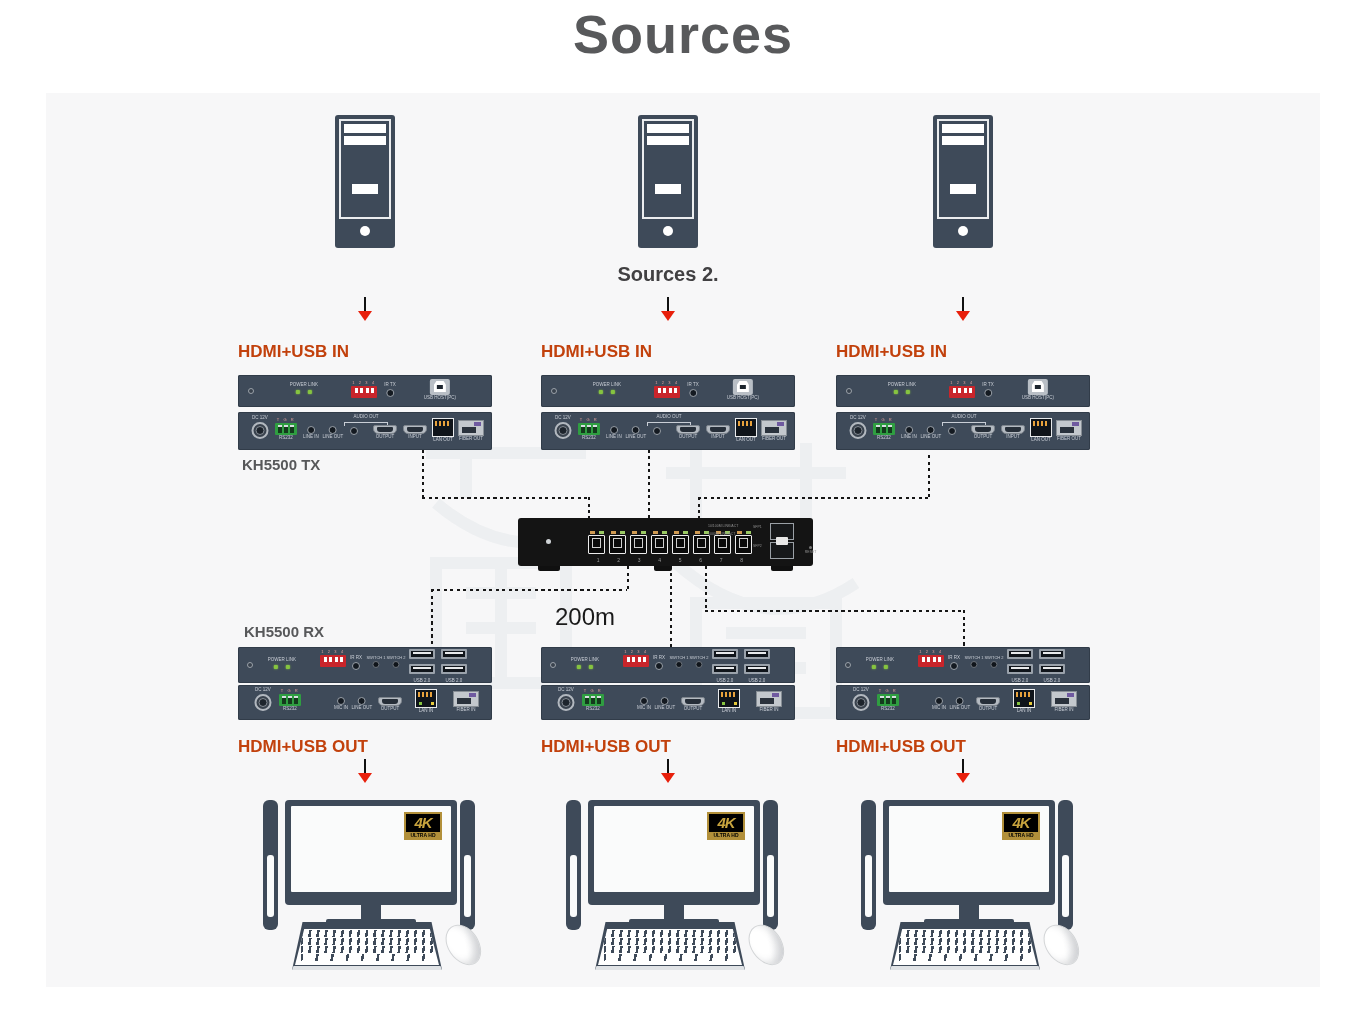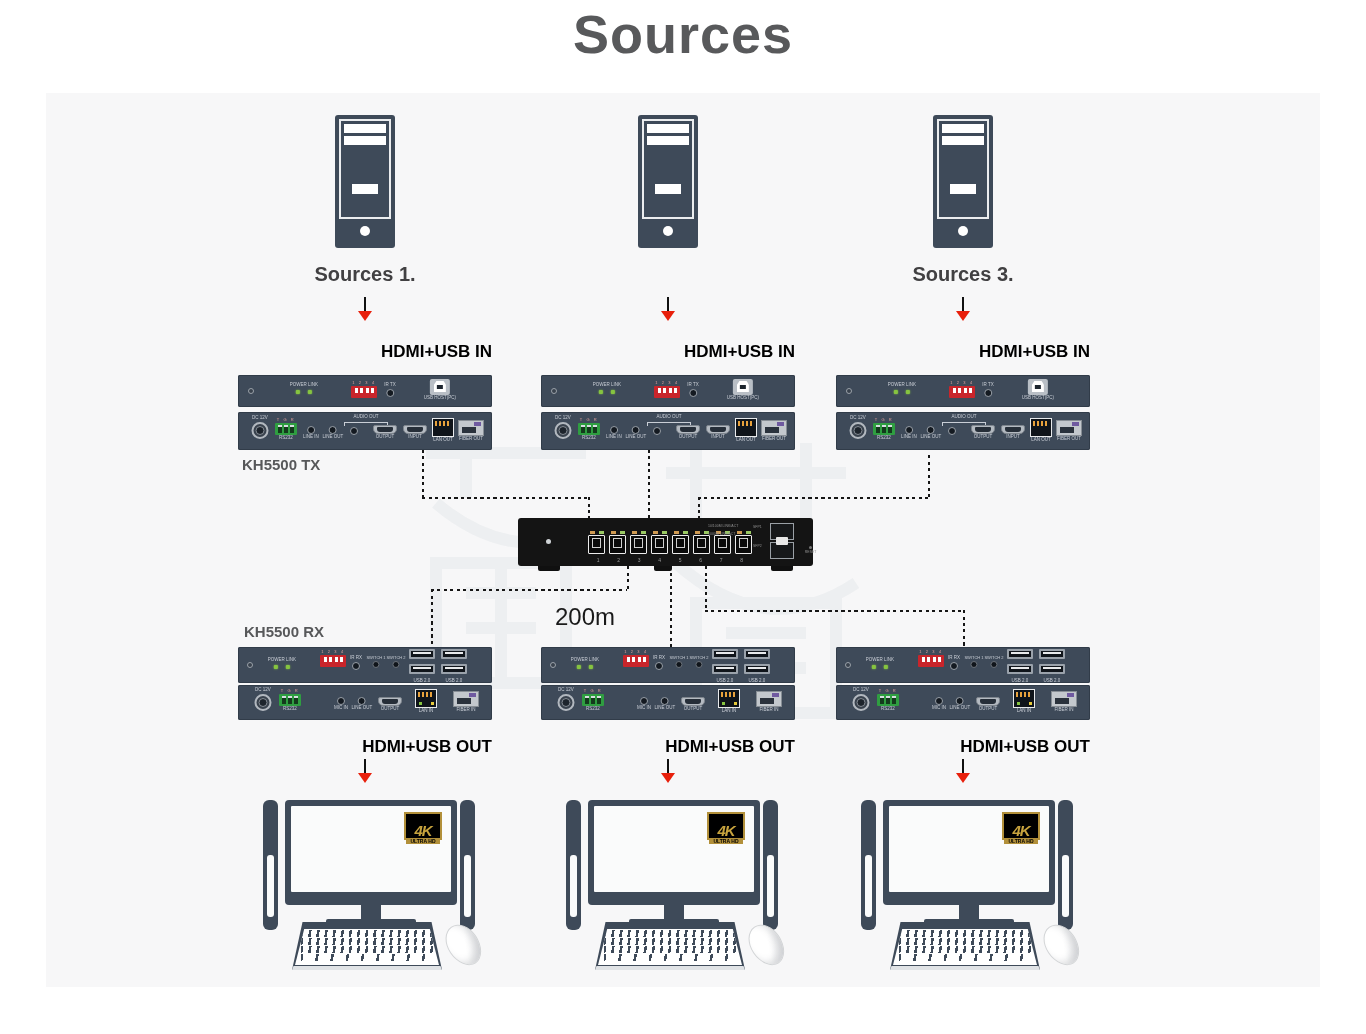--- a/index.html
+++ b/index.html
@@ -23,21 +23,21 @@
 
   
   .tower{left:97px;top:22px;width:60px;height:133px;background:#3e4a59;border-radius:3px;}
   .tower .case{position:absolute;left:4px;top:4px;width:48px;height:96px;border:2px solid #ebedef;}
   .tower .bay{position:absolute;left:3px;width:42px;height:9px;background:#fff;}
   .bay.b1{top:3px;} .bay.b2{top:15px;}
   .tower .drive{position:absolute;left:11px;top:63px;width:26px;height:10px;background:#fff;}
   .tower .pwr{position:absolute;left:50%;top:111px;width:10px;height:10px;margin-left:-5px;border-radius:50%;background:#fff;}
 
   .src{top:170px;width:100%;text-align:center;font-size:20px;font-weight:bold;color:#414042;}
-  .io{width:100%;text-align:right;font-size:17px;font-weight:bold;color:#000000;}
+  .io{width:100%;text-align:left;font-size:17px;font-weight:bold;color:#c2410c;}
   .io.in{top:249px;} .io.out{top:644px;}
   .model{font-size:15px;font-weight:bold;color:#57585a;white-space:nowrap;}
 
   
   .varrow{left:50%;transform:translateX(-50%);width:14px;}
   .varrow.a1{top:204px;} .varrow.a2{top:666px;}
   .varrow .stem{width:2px;height:14px;background:#111;margin:0 auto;}
   .varrow .head{width:0;height:0;border-left:7px solid transparent;border-right:7px solid transparent;border-top:10px solid #e8200c;}
 
   
@@ -113,21 +113,21 @@
   
   .mongrp{left:7px;top:707px;width:240px;height:172px;}
   .spk{position:absolute;top:0;width:15px;height:130px;background:#3e4a59;border-radius:6px;}
   .spk::before{content:"";position:absolute;left:4px;right:4px;top:55px;height:62px;background:#fafbfb;border-radius:3px;}
   .lspk{left:18px;} .rspk{left:215px;}
   .mon{position:absolute;left:40px;top:0;width:172px;height:105px;background:#3e4a59;border-radius:4px;}
   .mon .screen{position:absolute;left:6px;top:6px;right:6px;bottom:13px;background:#fafbfb;border-radius:1px;}
   .neck{position:absolute;left:116px;top:105px;width:20px;height:16px;background:#3e4a59;}
   .mbase{position:absolute;left:81px;top:119px;width:90px;height:7px;background:#3e4a59;border-radius:2px;}
   .badge{position:absolute;right:9px;top:6px;width:38px;height:28px;background:#000;border:2px solid #b2903a;box-sizing:border-box;
-         display:flex;flex-direction:column;align-items:center;justify-content:space-between;padding-top:10px;}
+         display:flex;flex-direction:column;align-items:center;justify-content:space-between;padding-top:2px;}
   .badge .k4{color:#c8a43e;font-weight:bold;font-style:italic;font-size:15px;line-height:14px;letter-spacing:-1px;}
   .badge .uhd{width:100%;background:#b2903a;color:#000;font-size:5px;text-align:center;line-height:6px;font-weight:bold;}
   .kb{position:absolute;left:47px;top:122px;width:150px;height:48px;z-index:2;}
   .kb .outer{position:absolute;left:0;top:0;right:0;bottom:0;background:#3e4a59;clip-path:polygon(7% 0,93% 0,100% 100%,0 100%);}
   .kb .inner{position:absolute;left:3px;top:7px;right:3px;bottom:5px;background:#fff;clip-path:polygon(6.4% 0,93.6% 0,100% 100%,0 100%);}
   .krow{height:7px;margin:1px 6px 0 6px;background:repeating-linear-gradient(100deg,#3e4a59 0 2.5px,transparent 2.5px 8px);}
   .krow.space{background:repeating-linear-gradient(100deg,#3e4a59 0 2.5px,transparent 2.5px 15px);}
   .kb .base{position:absolute;left:0;right:0;bottom:0;height:4px;background:#e0e3e6;clip-path:polygon(1% 0,99% 0,100% 100%,0 100%);}
   .mouse{position:absolute;left:203px;top:123px;width:29px;height:42px;z-index:3;
          border-radius:50%/48% 48% 52% 52%;background:linear-gradient(115deg,#ffffff 55%,#e7e8ea);
@@ -259,21 +259,20 @@
 
   <div class="col col1">
     <div class="a tower">
       <div class="case">
         <div class="bay b1"></div>
         <div class="bay b2"></div>
         <div class="drive"></div>
       </div>
       <div class="pwr"></div>
     </div>
-    <div class="a src">Sources 1.</div>
     <div class="a varrow a1">
         <div class="stem"></div>
         <div class="head"></div>
       </div>
     <div class="a io in">HDMI+USB IN</div>
     <div class="a dev devtx">
   <div class="tx">
     <div class="dev-p ptop">
       <span class="screw a" style="left:10px;top:13px"></span>
       <div class="grp" style="left:66px;top:8px">
@@ -461,20 +460,21 @@
 
   <div class="col col2">
     <div class="a tower">
       <div class="case">
         <div class="bay b1"></div>
         <div class="bay b2"></div>
         <div class="drive"></div>
       </div>
       <div class="pwr"></div>
     </div>
+    <div class="a src">Sources 2.</div>
     <div class="a varrow a1">
         <div class="stem"></div>
         <div class="head"></div>
       </div>
     <div class="a io in">HDMI+USB IN</div>
     <div class="a dev devtx">
   <div class="tx">
     <div class="dev-p ptop">
       <span class="screw a" style="left:10px;top:13px"></span>
       <div class="grp" style="left:66px;top:8px">
@@ -660,21 +660,20 @@
 
   <div class="col col3">
     <div class="a tower">
       <div class="case">
         <div class="bay b1"></div>
         <div class="bay b2"></div>
         <div class="drive"></div>
       </div>
       <div class="pwr"></div>
     </div>
-    <div class="a src">Sources 3.</div>
     <div class="a varrow a1">
         <div class="stem"></div>
         <div class="head"></div>
       </div>
     <div class="a io in">HDMI+USB IN</div>
     <div class="a dev devtx">
   <div class="tx">
     <div class="dev-p ptop">
       <span class="screw a" style="left:10px;top:13px"></span>
       <div class="grp" style="left:66px;top:8px">

